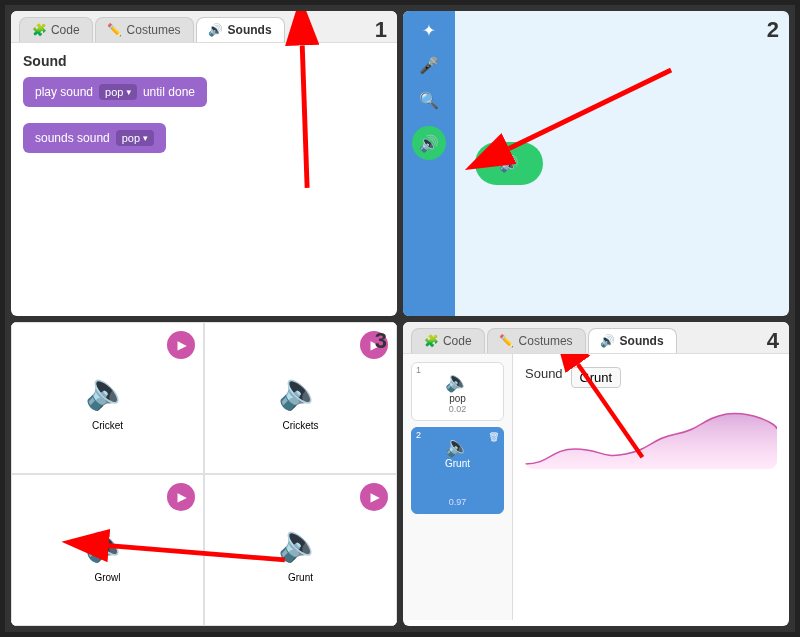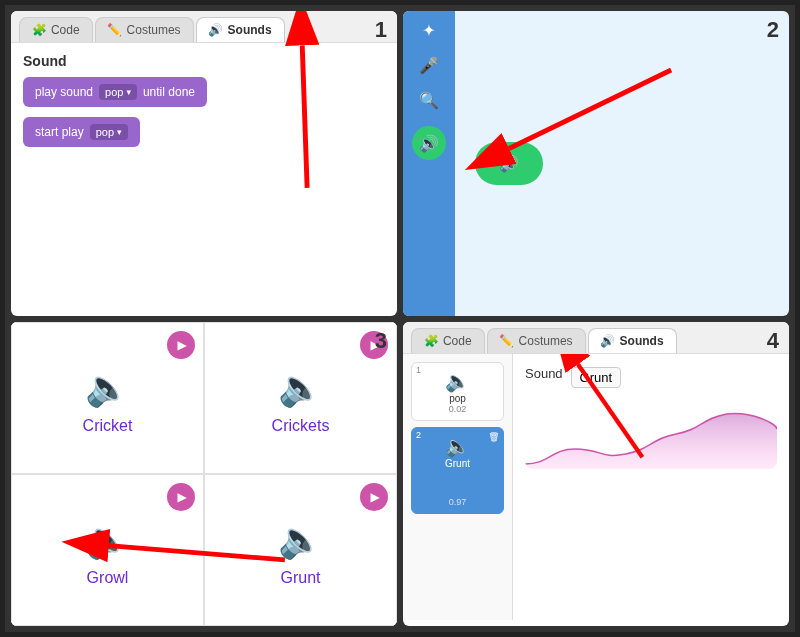--- a/index.html
+++ b/index.html
@@ -71,21 +71,21 @@
     }
     .sound-label {
       font-weight: bold;
       font-size: 14px;
       color: #333;
       margin-bottom: 8px;
     }
     .block {
       border-radius: 6px;
       padding: 7px 12px;
-      margin-bottom: 4px;
+      margin-bottom: 10px;
       color: #fff;
       font-size: 12px;
       display: inline-flex;
       align-items: center;
       gap: 6px;
       background: #9966cc;
     }
     .block-chip {
       background: #7a4fa8;
       border-radius: 4px;
@@ -187,22 +187,22 @@
       color: white;
       font-size: 12px;
       margin-left: 2px;
     }
     .speaker-icon {
       font-size: 36px;
       color: #555;
       margin-bottom: 8px;
     }
     .sound-name {
-      font-size: 16px;
-      color: #6d28d9;
+      font-size: 10px;
+      color: #000000;
       text-align: right;
     }
 
     
     .panel4-tabs {
       display: flex;
       align-items: center;
       background: #f0f0f0;
       padding: 6px 8px 0 8px;
       gap: 2px;
@@ -311,21 +311,21 @@
       <div class="sound-label">Sound</div>
       <div style="margin-bottom:6px;">
         <div class="block">
           <span>play sound</span>
           <span class="block-chip">pop <span class="chip-arrow">▾</span></span>
           <span>until done</span>
         </div>
       </div>
       <div style="margin-bottom:6px;">
         <div class="block">
-          <span>start play</span>
+          <span>sounds sound</span>
           <span class="block-chip">pop <span class="chip-arrow">▾</span></span>
         </div>
       </div>
     </div>
 
     <svg class="overlay-svg" viewBox="0 0 390 310">
       <defs>
         <marker id="arrow1" markerWidth="10" markerHeight="7" refX="0" refY="3.5" orient="auto">
           <polygon points="0 0, 10 3.5, 0 7" fill="red"></polygon>
         </marker>

